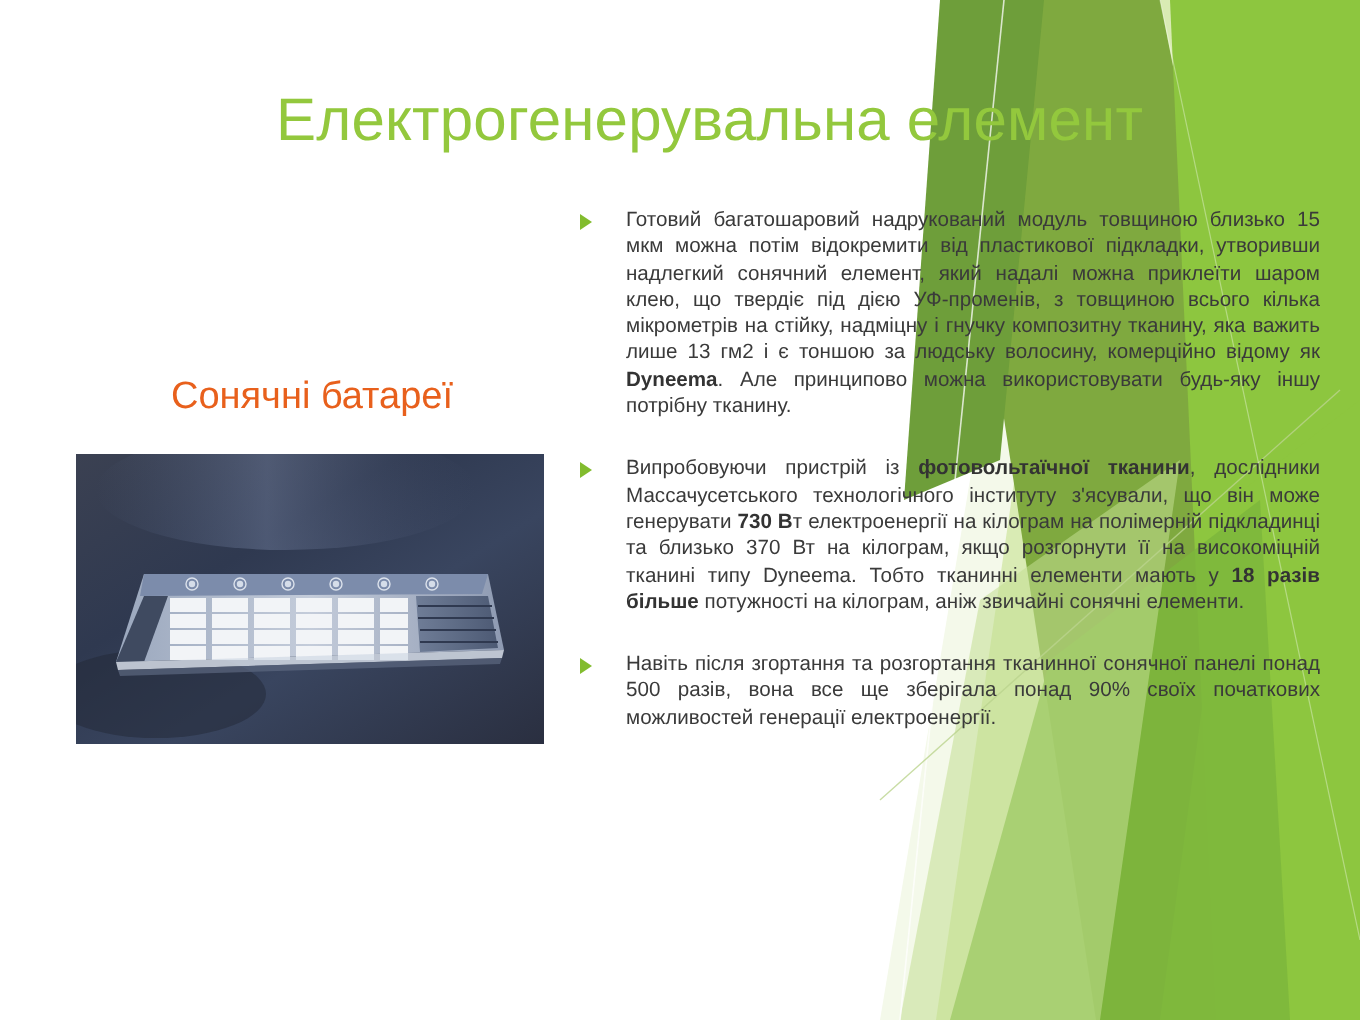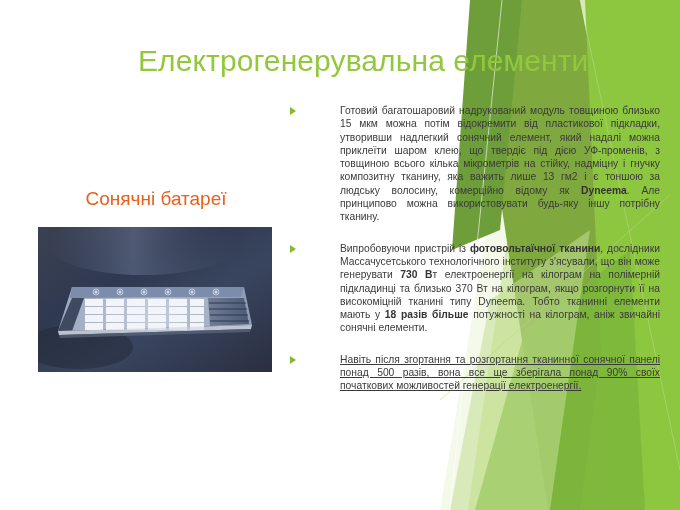--- a/index.html
+++ b/index.html
@@ -68,31 +68,31 @@
     position:relative;
     padding-left:25px;
     margin-bottom:18px;
     font-size:10.3px;
     line-height:13.3px;
     color:#3A3A3A;
     text-align:justify;
     text-justify:inter-word;
     hyphens:none;
   }
-  .para:last-child{margin-bottom:0;text-decoration:underline;}
+  .para:last-child{margin-bottom:0;}
   .bullet{
     position:absolute;
     left:2px;top:3px;
     width:0;height:0;
     border-top:4px solid transparent;
     border-bottom:4px solid transparent;
     border-left:6px solid #82BC2E;
   }
   .para b{font-weight:bold;color:#333;}
-  .para .txt{display:block;margin-left:27px;}
+  .para .txt{display:block;}
 </style>
 </head>
 <body>
 
 <div class="slide">
 
   <div class="deco">
     <svg viewBox="0 0 250 510" preserveAspectRatio="none">
 
       <polygon points="95,0 250,0 250,510 10,510" fill="#F4F9EA"></polygon>
@@ -112,21 +112,21 @@
       <polygon points="95,330 200,250 215,510 45,510" fill="#7CB63C" opacity="0.85"></polygon>
 
       <polygon points="60,300 160,230 120,510 20,510" fill="#C3DF92" opacity="0.55"></polygon>
 
       <line x1="72" y1="0" x2="20" y2="510" stroke="#FFFFFF" stroke-width="0.8" opacity="0.75"></line>
       <line x1="10" y1="400" x2="240" y2="195" stroke="#BBD48E" stroke-width="0.7" opacity="0.8"></line>
       <line x1="150" y1="0" x2="250" y2="470" stroke="#FFFFFF" stroke-width="0.6" opacity="0.35"></line>
     </svg>
   </div>
 
-  <div class="title">Електрогенерувальна елементи</div>
+  <div class="title">Електрогенерувальна елемент</div>
 
   <div class="subtitle">Сонячні батареї</div>
 
   <div class="photo">
     <svg viewBox="0 0 234 145" preserveAspectRatio="none">
       <defs>
         <linearGradient id="bgGrad" x1="0" y1="0" x2="1" y2="1">
           <stop offset="0%" stop-color="#3b4152"></stop>
           <stop offset="35%" stop-color="#2f3950"></stop>
           <stop offset="60%" stop-color="#39455f"></stop>

